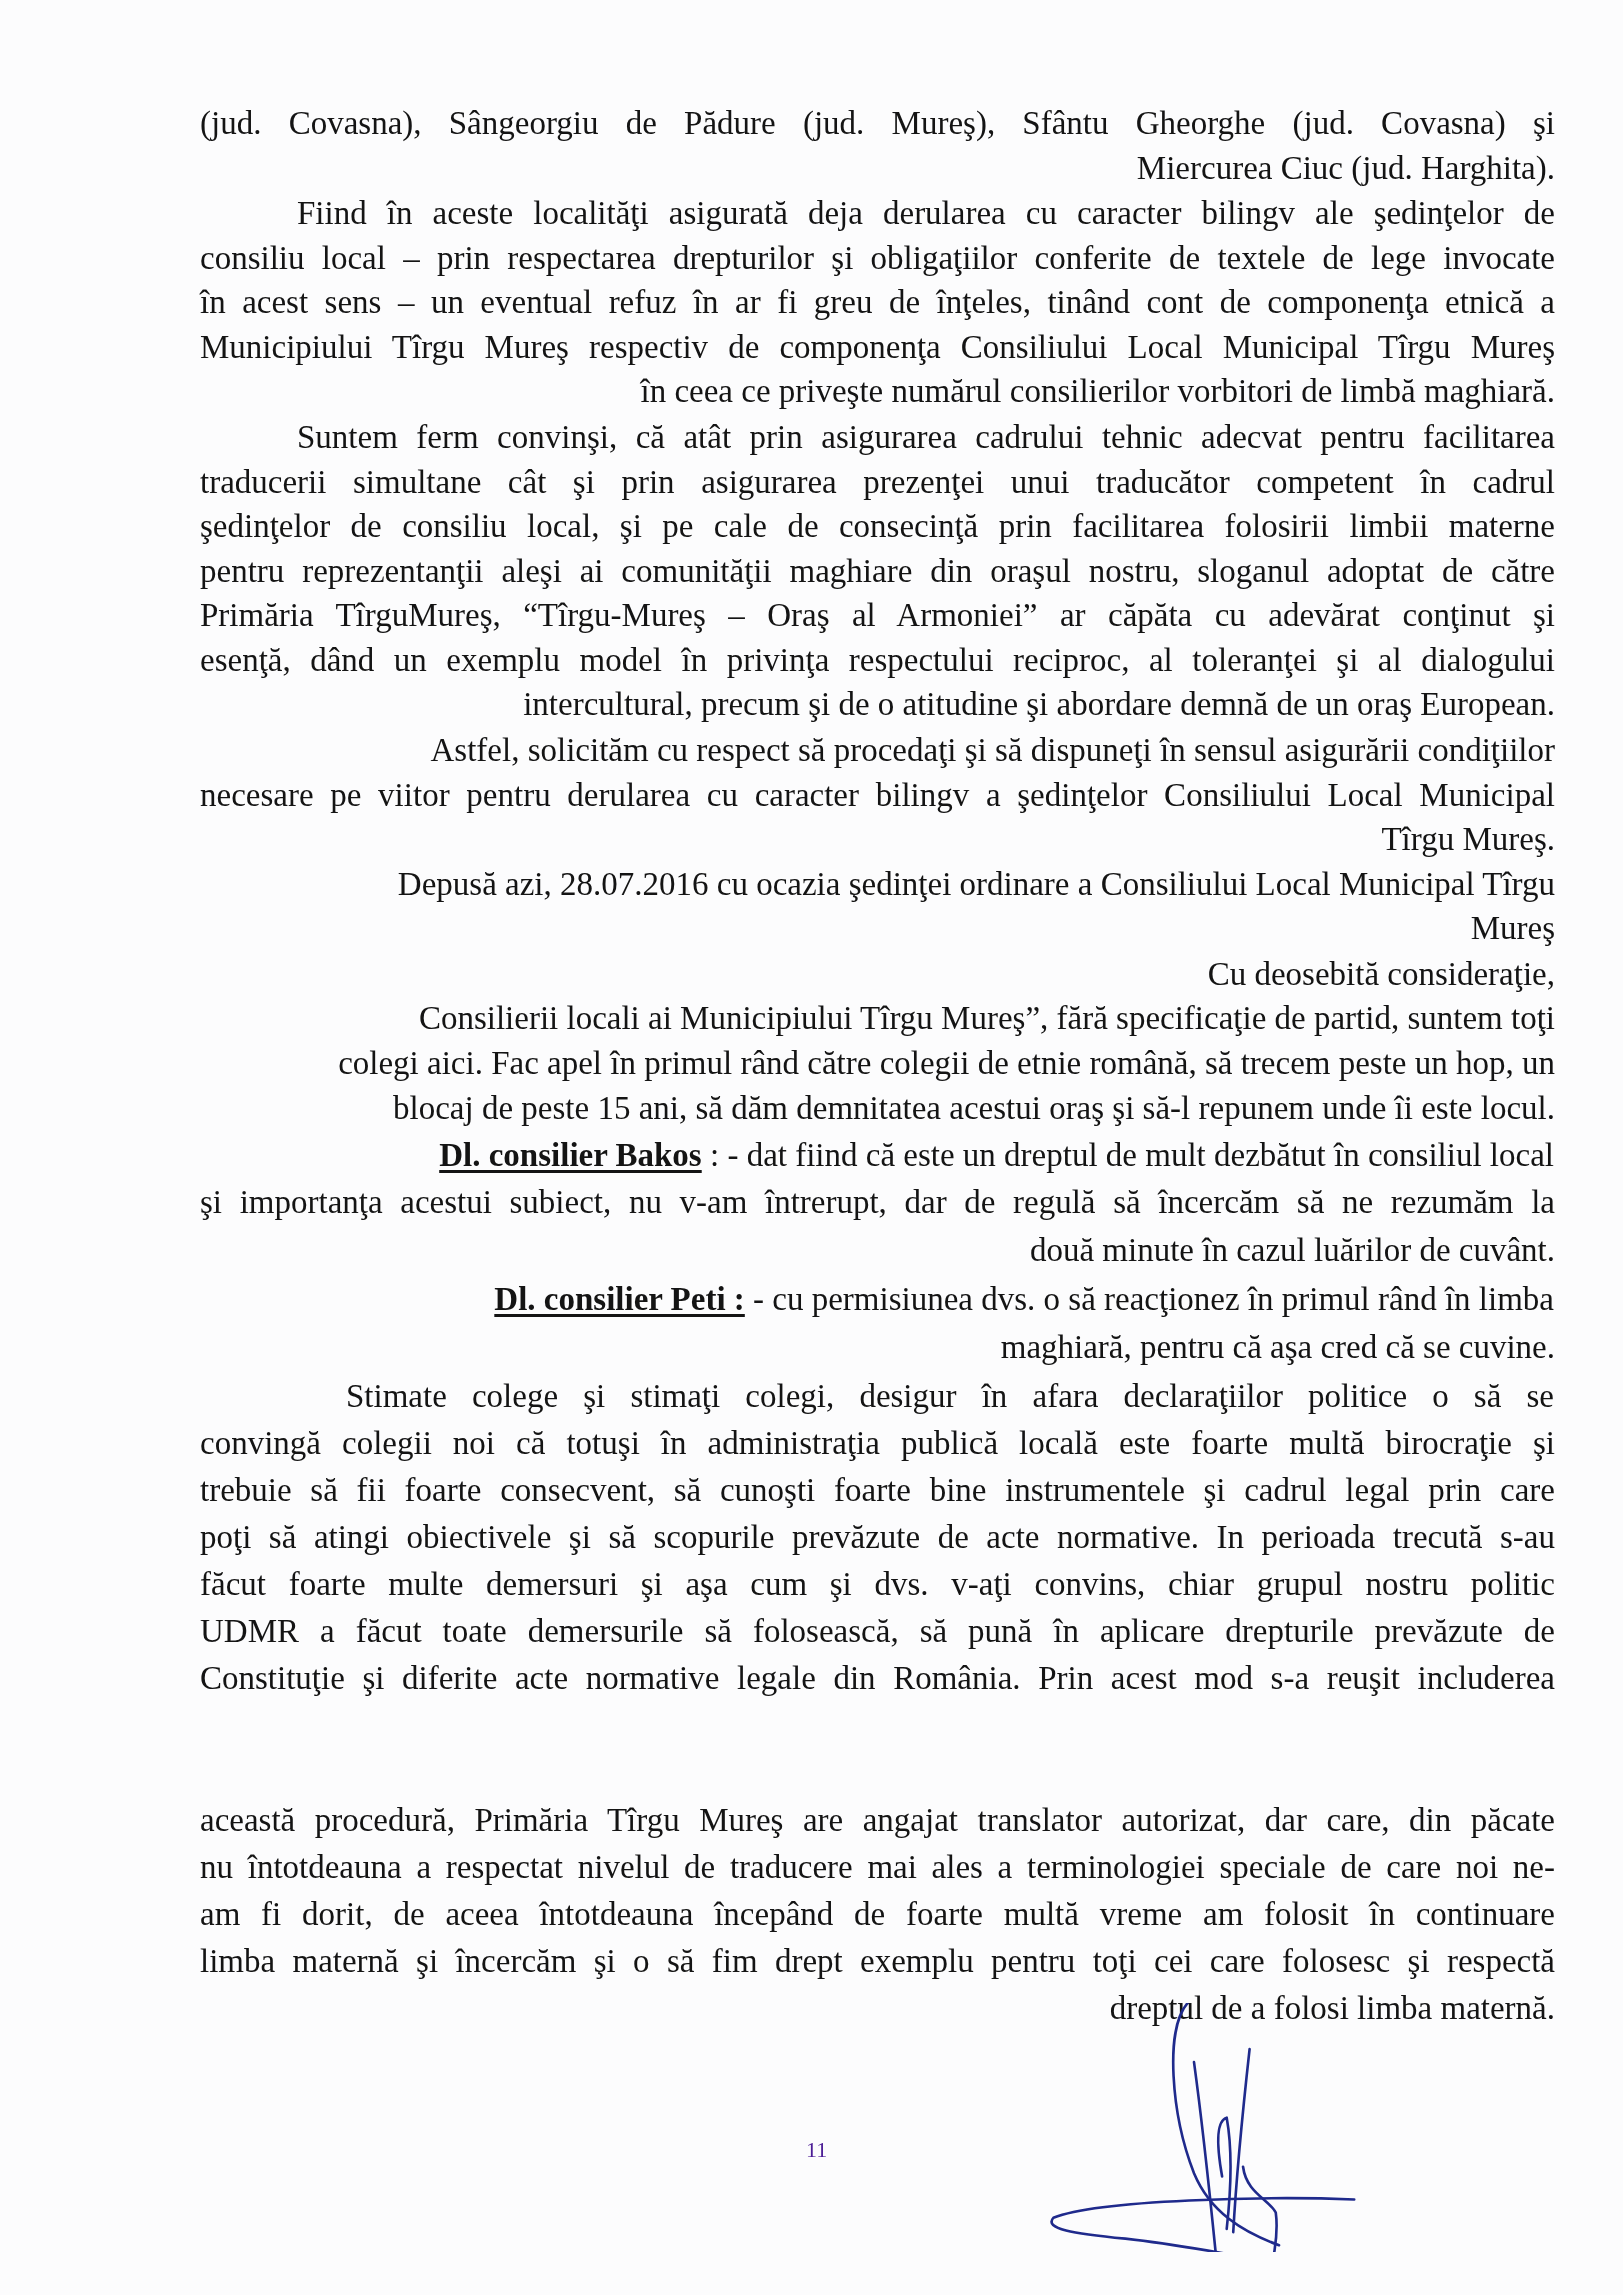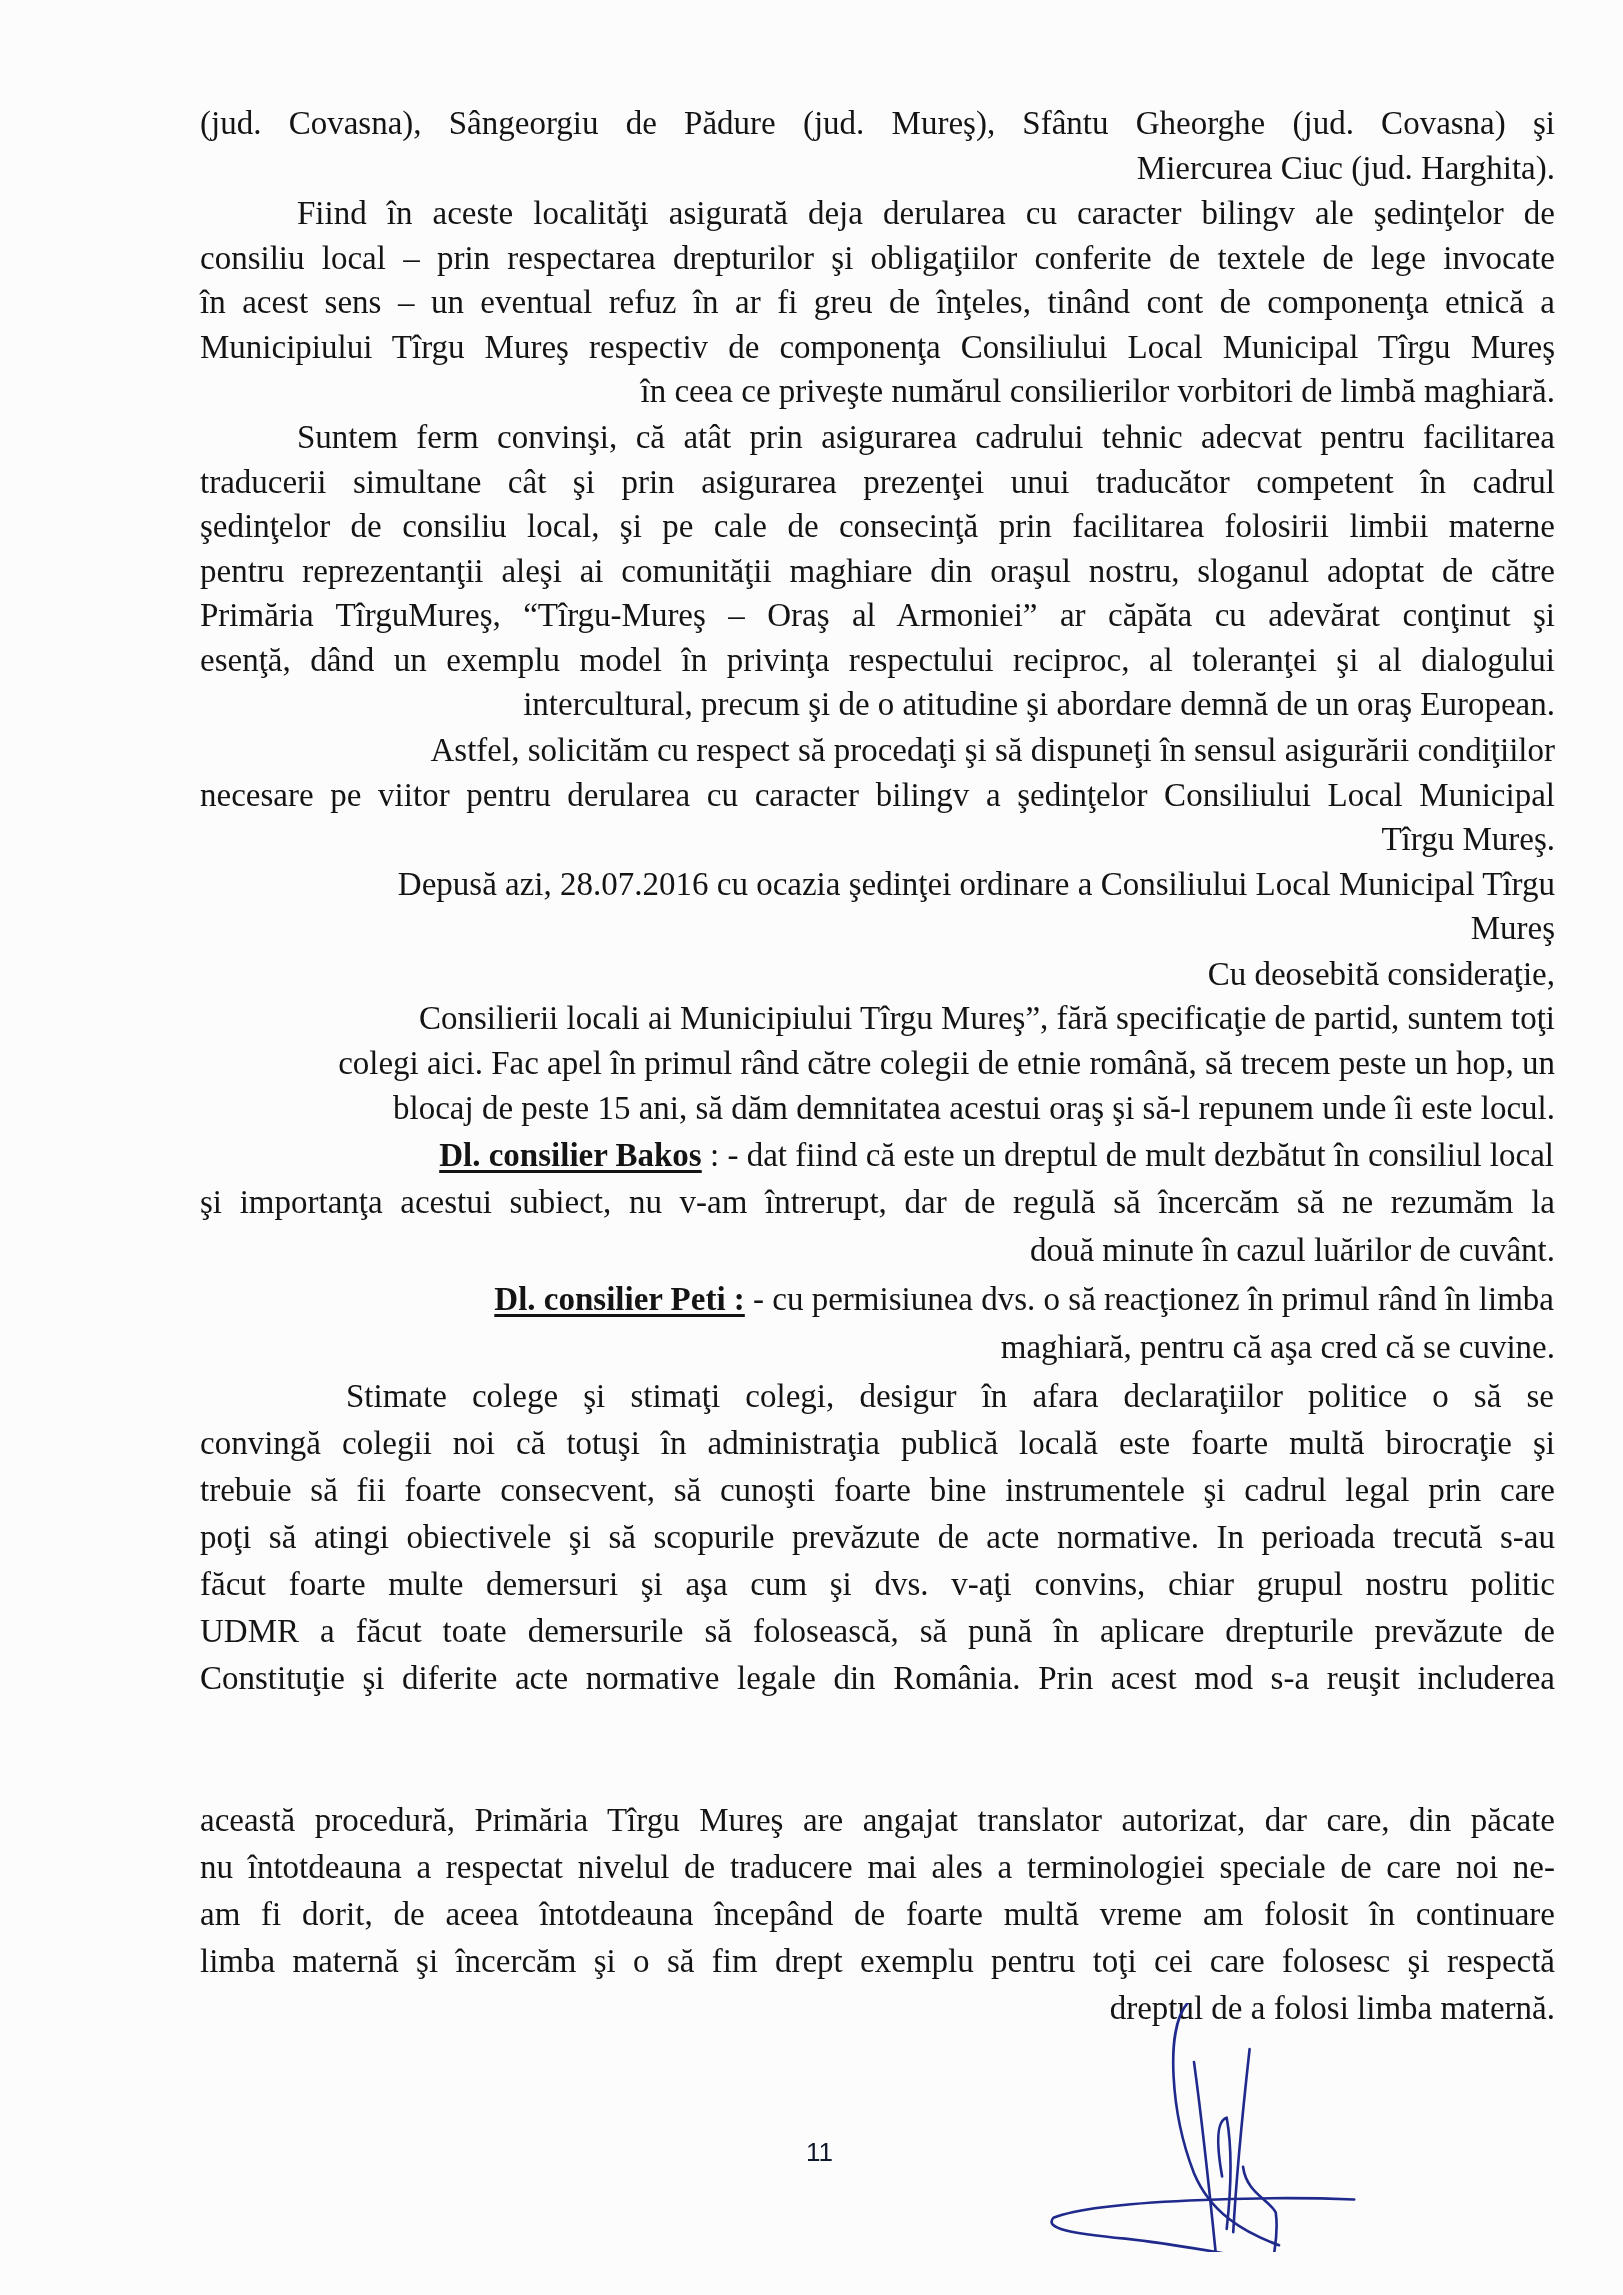--- a/index.html
+++ b/index.html
@@ -15,21 +15,21 @@
     font-size: 33px; line-height: 39px; height: 39px;
     white-space: nowrap; overflow: visible;
   }
   .line.j { text-align: justify; text-align-last: justify; white-space: normal; }
   .line.l { text-align: right; }
   .ind1 { left: 297px; width: 1258px; }
   .ind2 { left: 346px; width: 1208px; }
   .sp { font-weight: bold; text-decoration: underline; text-decoration-thickness: 2.6px; text-underline-offset: 3.9px; }
   .pnum {
     position: absolute; left: 806px; top: 2137px;
-    font-size: 26px; font-family: Liberation Sans, sans-serif; color: #0f172a;
+    font-size: 22px; font-family: Liberation Serif, serif; color: #4c1d95;
   }
   .sig { position: absolute; left: 903px; top: 2003px; width: 497px; height: 249px; }
 </style>
 </head>
 <body>
 
 <div class="page">
 
   <div class="line j" style="top:104px">(jud. Covasna), Sângeorgiu de Pădure (jud. Mureş), Sfântu Gheorghe (jud. Covasna) şi</div>
   <div class="line l" style="top:149px">Miercurea Ciuc (jud. Harghita).</div>

